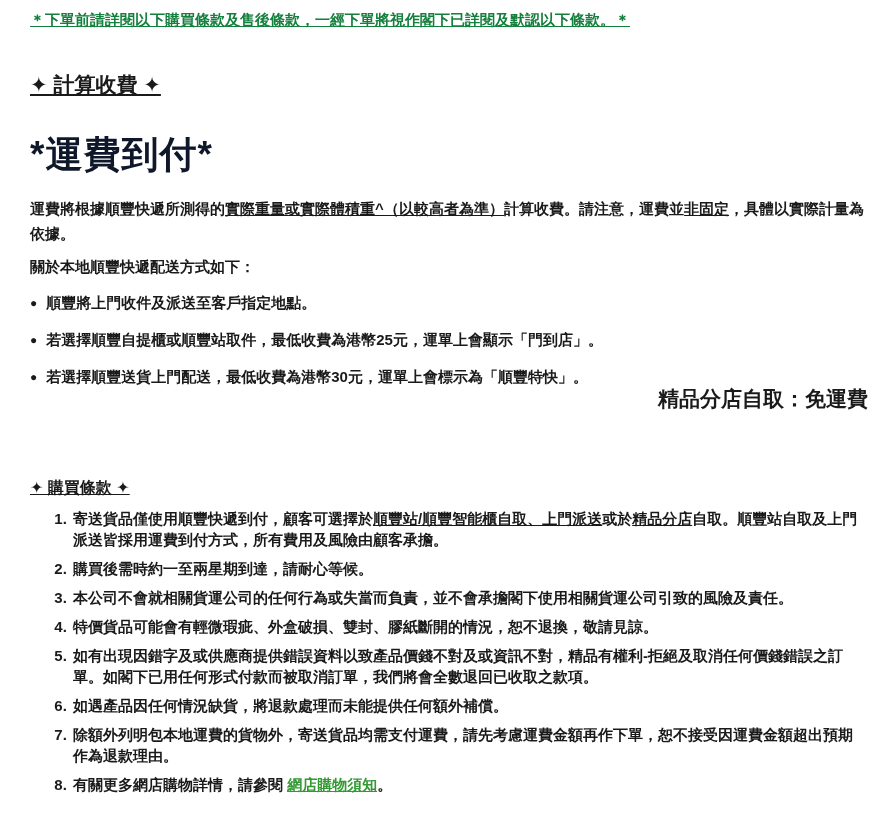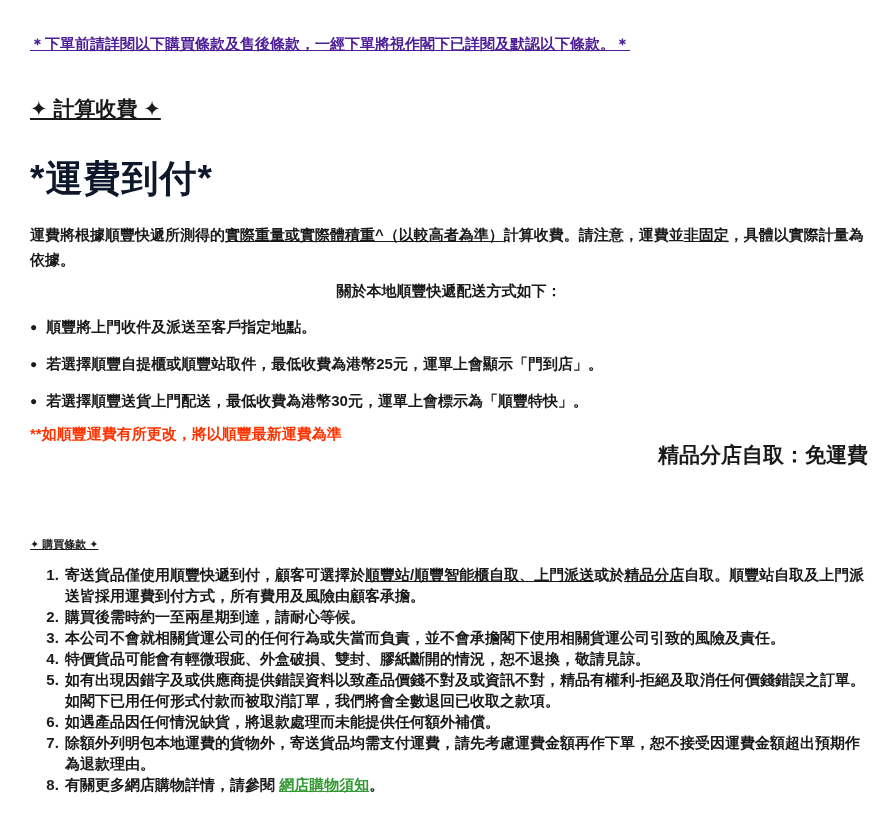--- a/index.html
+++ b/index.html
@@ -14,25 +14,24 @@
     font-family: "Liberation Sans", "DejaVu Sans", sans-serif;
     font-weight: 700;
     color: #1a1a1a;
   }
   .page {
     padding: 10px 26px 0 30px;
     box-sizing: border-box;
     width: 894px;
   }
   .notice {
-    color: #4c1d95;
+    color: #15803d;
     font-size: 15px;
     line-height: 20px;
     text-decoration: underline;
-    margin-top: 24px;
   }
   .sec-heading {
     margin-top: 42px;
     font-size: 21px;
     line-height: 26px;
     text-decoration: underline;
   }
   .sub-heading {
     margin-top: 3px;
     font-size: 22px;
@@ -43,26 +42,26 @@
     font-size: 37px;
     line-height: 42px;
     color: #0f172a;
     letter-spacing: 1px;
   }
   .para {
     margin-top: 22px;
     font-size: 15px;
     line-height: 25px;
     max-width: 836px;
+    font-family: Liberation Mono, monospace;
   }
   .intro {
     margin-top: 8px;
     font-size: 15px;
     line-height: 21px;
-    text-align: center;
   }
   .bullet-row {
     margin-top: 15px;
     font-size: 15px;
     line-height: 21px;
   }
   .bullet-row .dot {
     display: inline-block;
     margin-right: 9px;
     font-size: 12px;
@@ -74,33 +73,33 @@
     font-size: 15px;
     line-height: 21px;
   }
   .pickup {
     font-size: 21px;
     line-height: 21px;
     text-align: right;
   }
   .terms-heading {
     margin-top: 68px;
-    font-size: 11px;
+    font-size: 16px;
     line-height: 22px;
     text-decoration: underline;
   }
   ol.terms {
     margin: 9px 0 0 0;
     padding-left: 33px;
     font-size: 15px;
     line-height: 21px;
     max-width: 830px;
   }
   ol.terms > li {
-    margin: 0;
+    margin: 8px;
     padding-left: 2px;
   }
   .u {
     text-decoration: underline;
   }
   .item-note {
     color: #ff3300;
   }
   a.shop-link {
     color: #339933;
@@ -129,21 +128,20 @@
   <div class="bullet-row">
     <span class="dot">●</span><span>順豐將上門收件及派送至客戶指定地點。</span>
   </div>
   <div class="bullet-row">
     <span class="dot">●</span><span>若選擇順豐自提櫃或順豐站取件，最低收費為港幣25元，運單上會顯示「門到店」。</span>
   </div>
   <div class="bullet-row">
     <span class="dot">●</span><span>若選擇順豐送貨上門配送，最低收費為港幣30元，運單上會標示為「順豐特快」。</span>
   </div>
 
-  <div class="red-note">**如順豐運費有所更改，將以順豐最新運費為準</div>
 
   <div class="pickup">精品分店自取：免運費</div>
 
   <div class="terms-heading">✦ 購買條款 ✦</div>
 
   <ol class="terms">
     <li>
       <span>寄送貨品僅使用順豐快遞到付，顧客可選擇於</span><span class="u">順豐站/順豐智能櫃自取、上門派送</span><span>或於</span><span class="u">精品分店</span><span>自取。順豐站自取及上門派送皆採用運費到付方式，所有費用及風險由顧客承擔。</span>
     </li>
     <li>購買後需時約一至兩星期到達，請耐心等候。</li>

